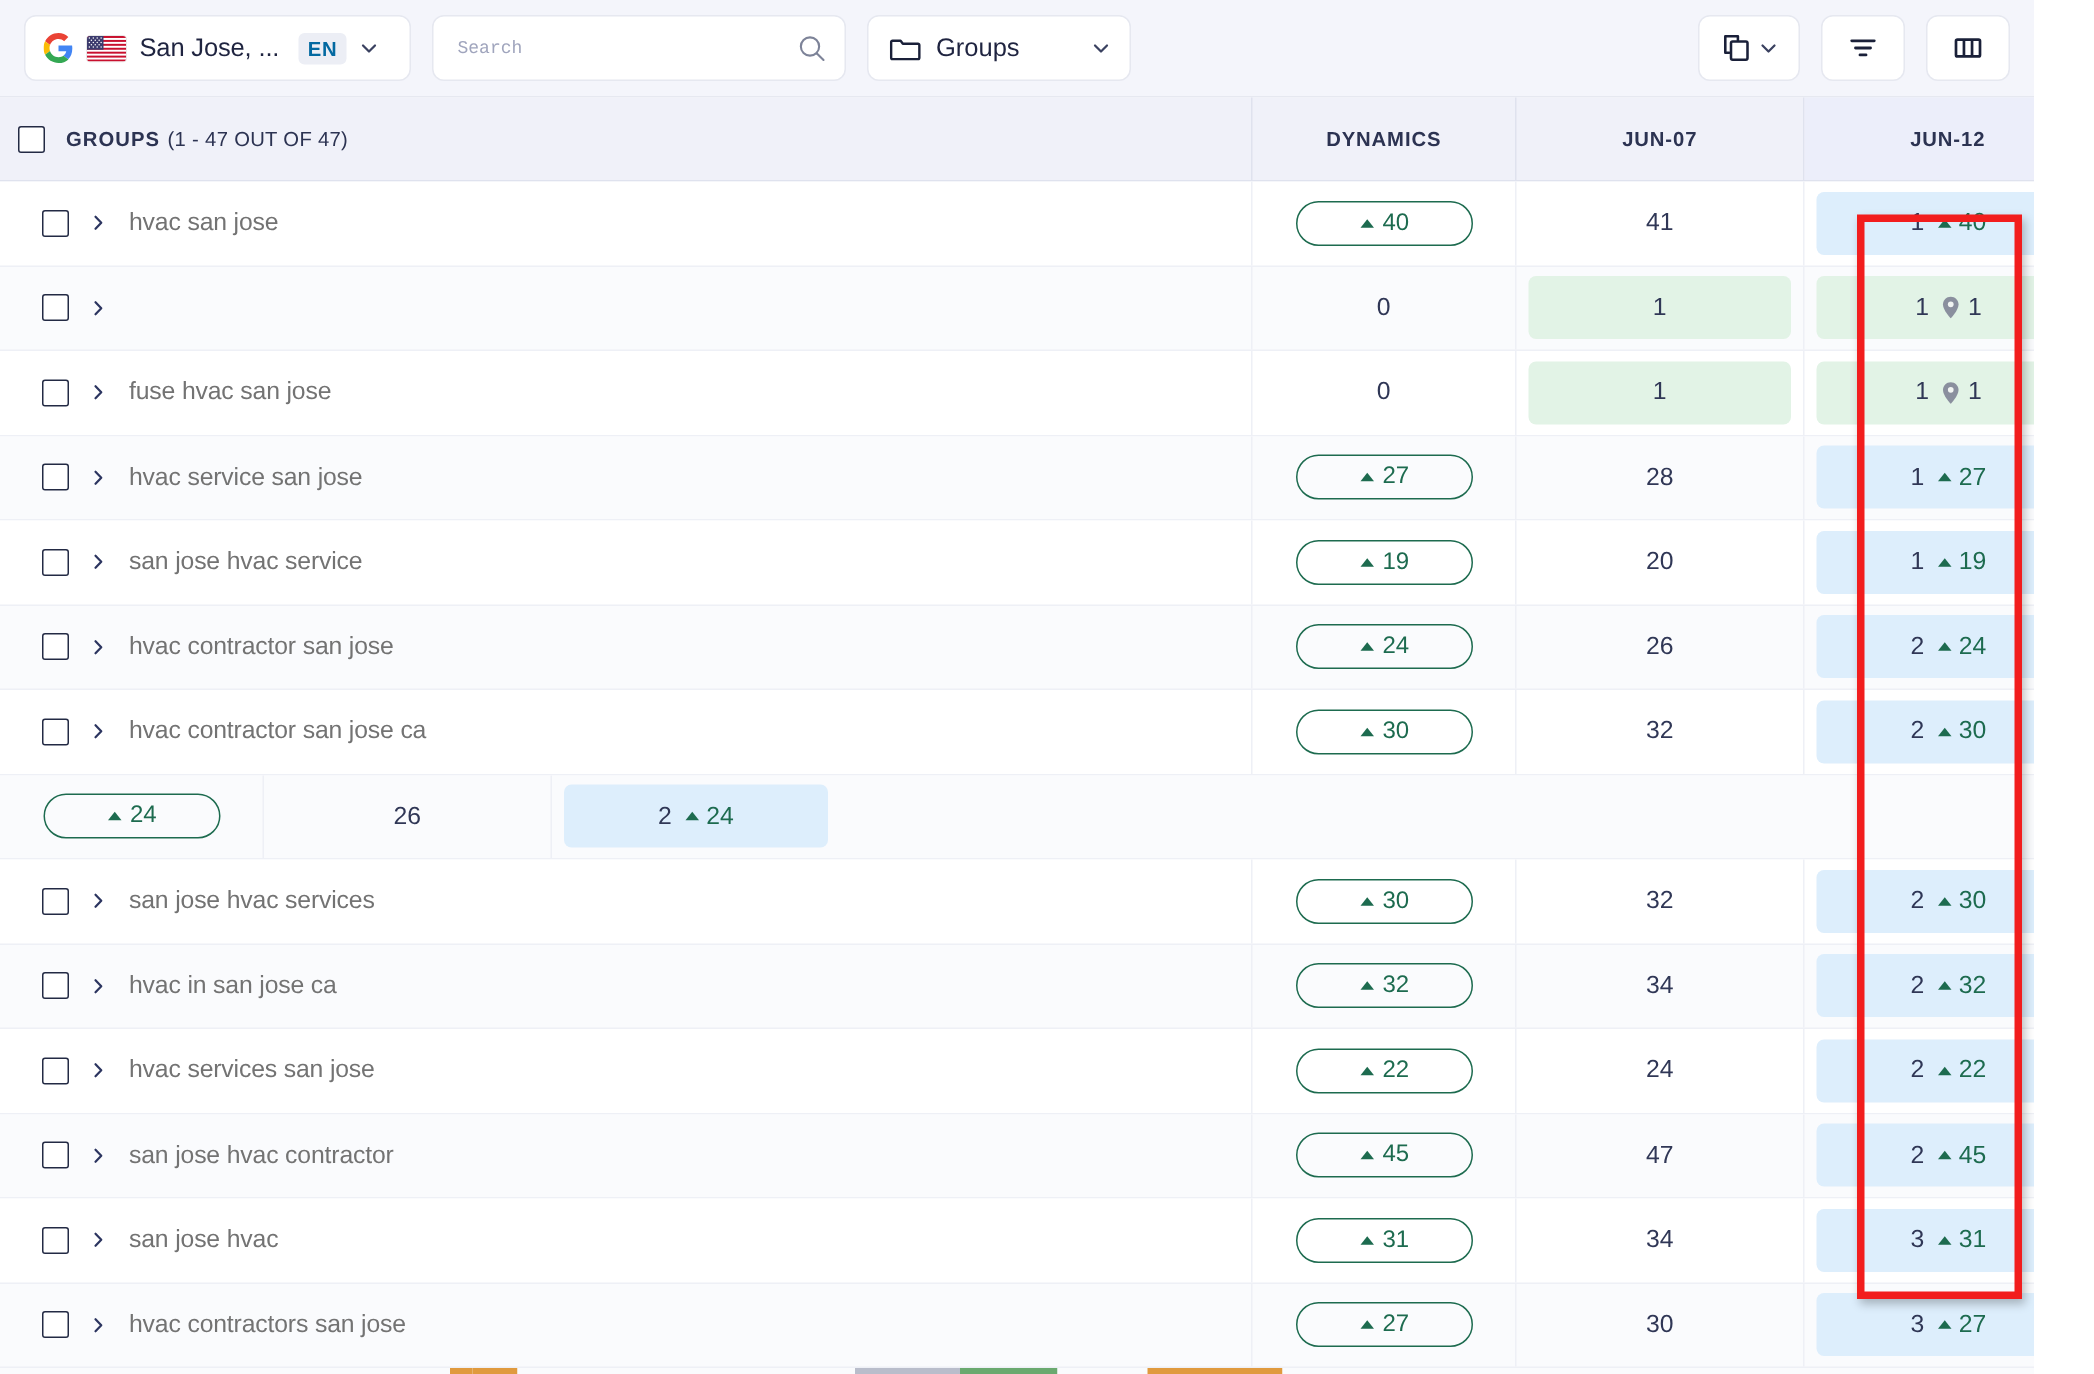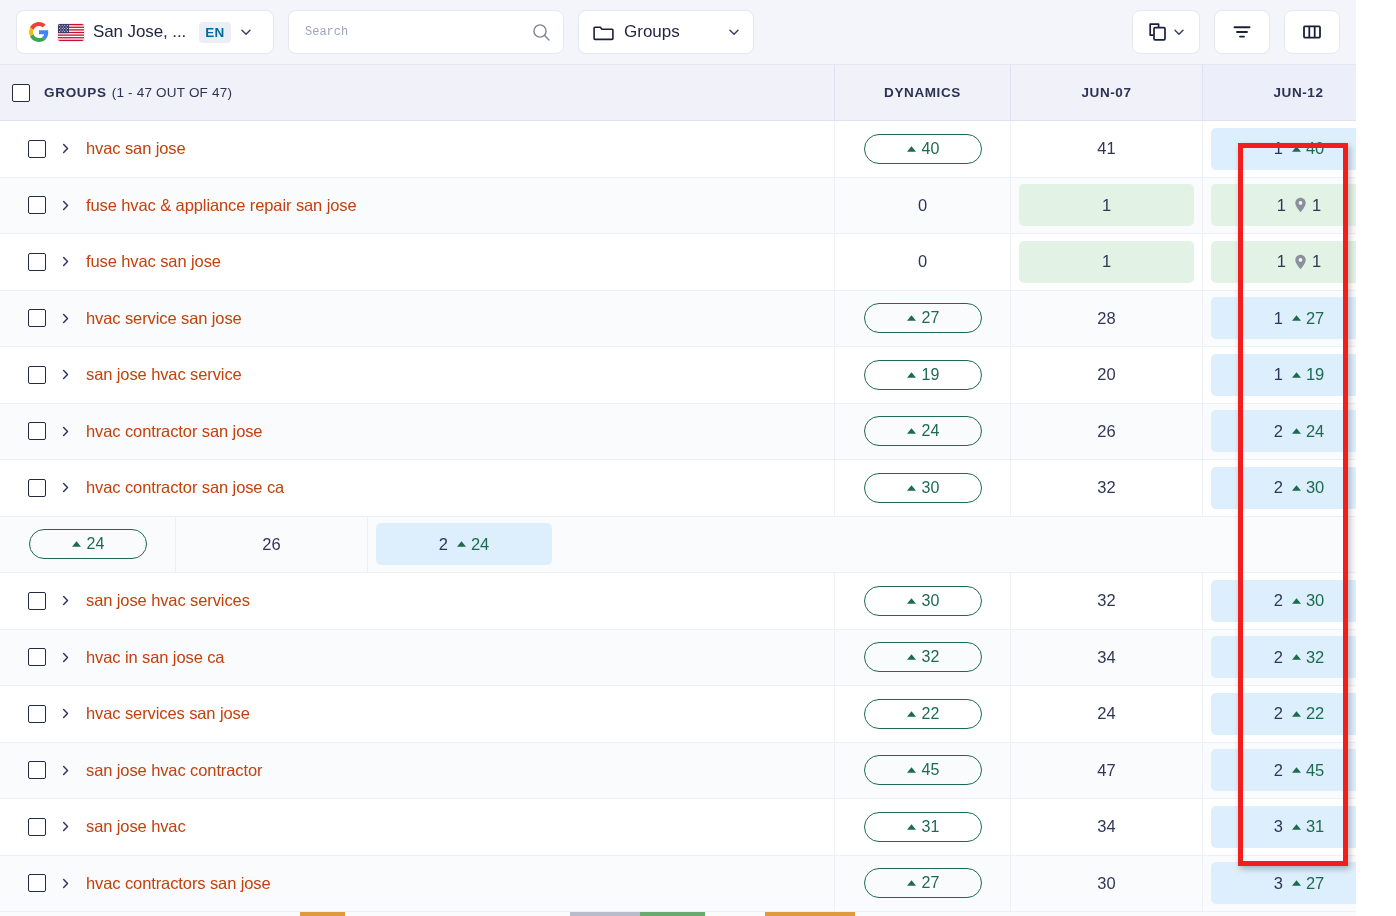--- a/index.html
+++ b/index.html
@@ -206,21 +206,21 @@
   .expand {
     width: 22px;
     display: flex;
     align-items: center;
     justify-content: center;
     margin-left: 8px;
     flex: 0 0 auto;
   }
   .kw {
     font-size: 16.5px;
-    color: #c2410c;
+    color: #737373;
     margin-left: 10px;
     letter-spacing: -0.1px;
     white-space: nowrap;
   }
 
   .cell-dyn {
     width: 176px;
     display: flex;
     align-items: center;
     justify-content: center;
@@ -479,21 +479,20 @@
           </div>
         </div>
         <div class="row alt">
           <div class="cell-group">
             <span class="row-cb"></span>
             <span class="expand">
               <svg viewBox="0 0 12 14" width="11" height="13">
                 <path d="M4 2.6 L8.2 7 L4 11.4" fill="none" stroke="#2c3560" stroke-width="1.6" stroke-linecap="round" stroke-linejoin="round"></path>
               </svg>
             </span>
-            <span class="kw">fuse hvac &amp; appliance repair san jose</span>
           </div>
           <div class="cell-dyn">
             <span class="zero">0</span>
           </div>
           <div class="cell-date">
             <span class="val-wrap hl-green">1</span>
           </div>
           <div class="cell-date lastcol">
             <span class="val-wrap hl-green">
               <span>1</span>

